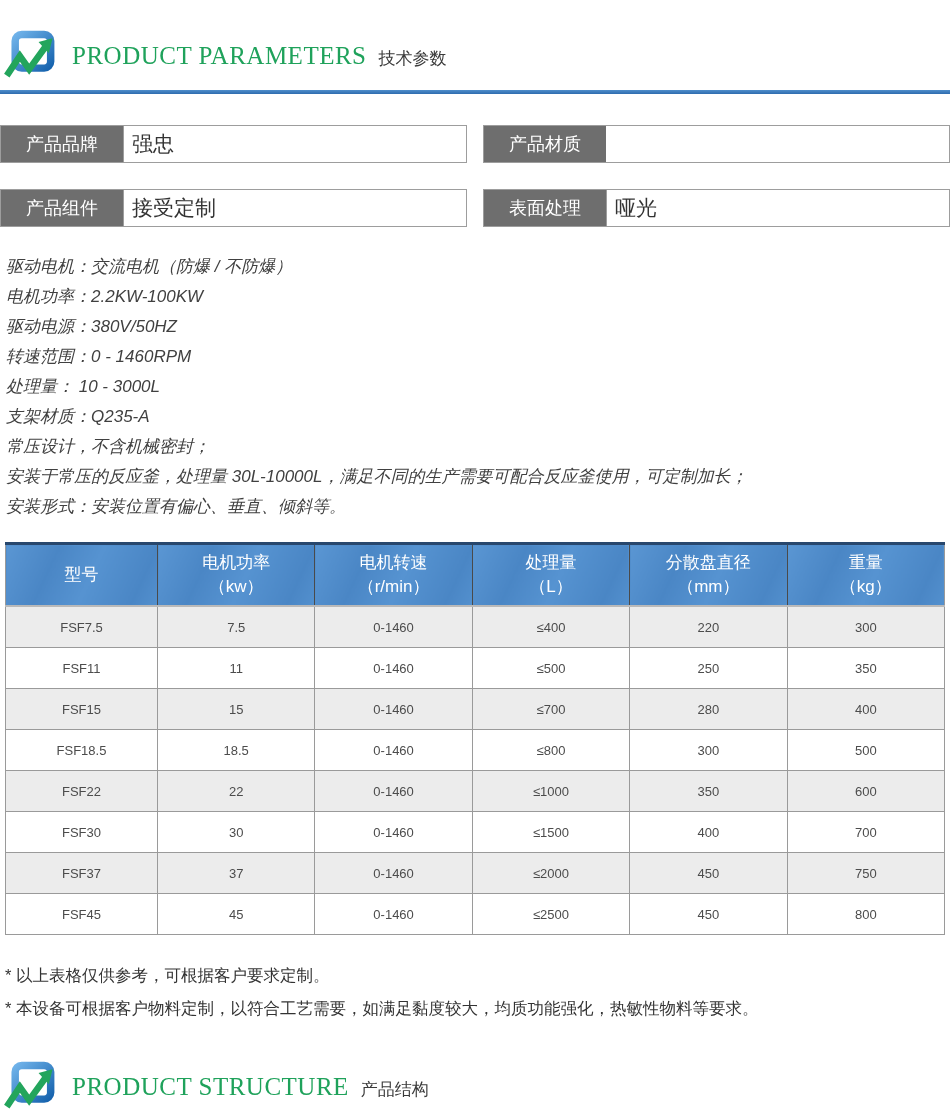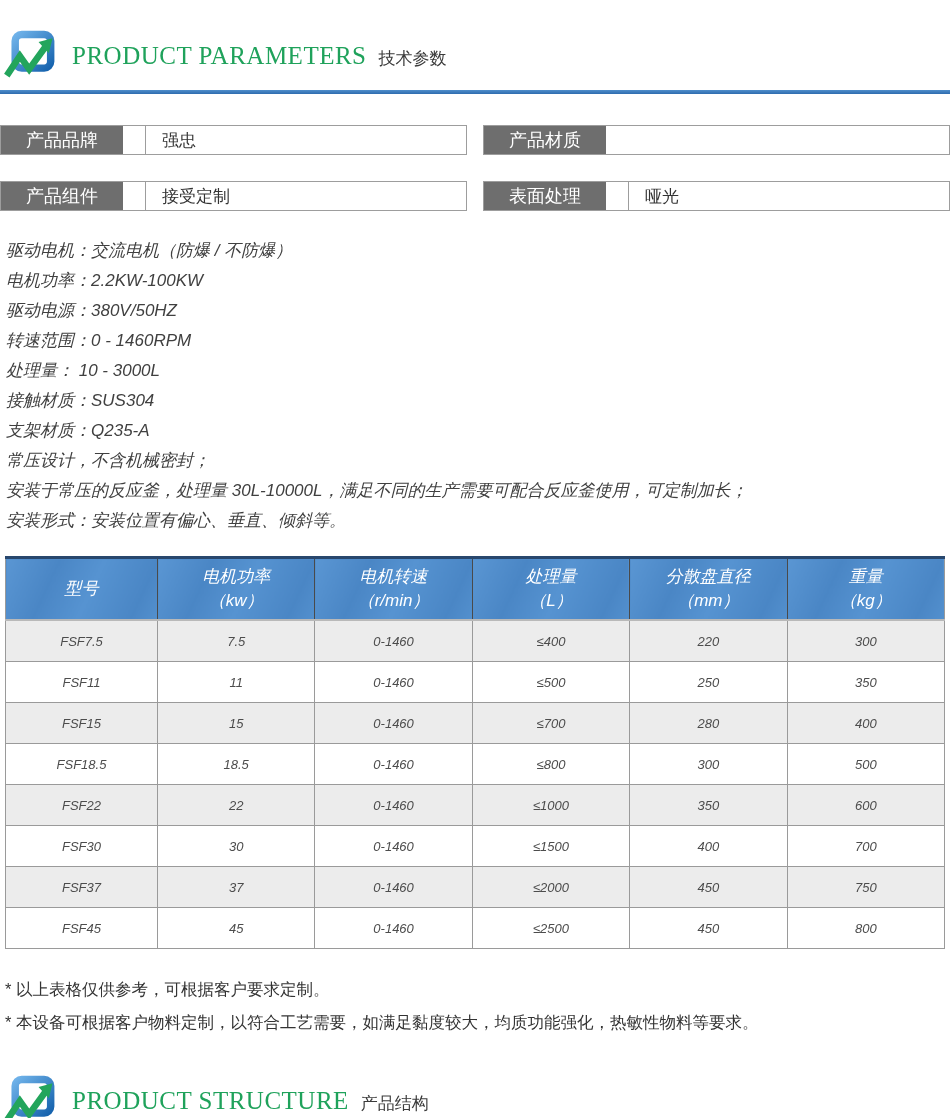--- a/index.html
+++ b/index.html
@@ -14,33 +14,33 @@
   
   .sec-head{display:flex;align-items:center;gap:12px;padding:26px 0 0 4px;height:60px;box-sizing:content-box;}
   .sec-head .logo{width:56px;height:56px;flex:none;display:flex;align-items:center;justify-content:center;}
   .sec-head h2{margin:0;font-weight:400;display:flex;align-items:baseline;white-space:nowrap;font-family:Liberation Serif, serif;}
   .sec-head .en{color:#1fa25b;font-size:25px;letter-spacing:.5px;}
   .sec-head .zh{color:#3a3a3a;font-size:17px;margin-left:12px;}
   .blue-rule{height:4px;background:linear-gradient(to bottom,#4f8ecb,#2e6cae);margin-top:4px;width:950px;}
 
   
   .fields{display:grid;grid-template-columns:467px 467px;column-gap:16px;row-gap:26px;margin-top:31px;}
-  .field{display:flex;height:30px;border:1px solid #9d9d9d;box-sizing:border-box;background:#fff;gap:22px;}
+  .field{display:flex;height:38px;border:1px solid #9d9d9d;box-sizing:border-box;background:#fff;}
   .field-label{width:122px;flex:none;background:#6e6e6e;color:#fff;display:flex;align-items:center;justify-content:center;font-size:18px;}
-  .field-value{flex:1;display:flex;align-items:center;padding-left:16px;font-size:17px;color:#333;border-left:1px solid #9d9d9d;}
+  .field-value{flex:1;display:flex;align-items:center;padding-left:8px;font-size:21px;color:#333;border-left:1px solid #9d9d9d;}
 
   
   .specs{margin:25px 0 0 6px;}
   .specs p{margin:0;font-size:17px;color:#404040;line-height:30px;font-style:italic;}
 
   
   .spec-table{
     width:940px;margin:20px 5px 0;
     border-collapse:collapse;table-layout:fixed;
-    border:1px solid #9a9a9a;border-top:3px solid #28476d;font-style:italic;
+    border:1px solid #9a9a9a;border-top:3px solid #28476d;
   }
   .spec-table thead th{
     height:60px;color:#fff;font-weight:400;font-size:17px;line-height:24px;
     background:linear-gradient(115deg,#5a96d3 0%,#4a86c5 30%,#5693d1 55%,#4a86c5 85%,#5390ce 100%);
     border-left:1px solid #4a4a4a;border-bottom:2px solid #b9b9b9;
     padding:0;
   }
   .spec-table thead th:first-child{border-left:none;}
   .spec-table tbody td{
     height:38px;text-align:center;vertical-align:middle;
@@ -97,21 +97,20 @@
       <span class="field-value">哑光</span>
     </div>
   </div>
 
   <div class="specs">
       <p>驱动电机：交流电机（防爆 / 不防爆）</p>
       <p>电机功率：2.2KW-100KW</p>
       <p>驱动电源：380V/50HZ</p>
       <p>转速范围：0 - 1460RPM</p>
       <p>处理量： 10 - 3000L</p>
-      <p>接触材质：SUS304</p>
       <p>支架材质：Q235-A</p>
       <p>常压设计，不含机械密封；</p>
       <p>安装于常压的反应釜，处理量 30L-10000L，满足不同的生产需要可配合反应釜使用，可定制加长；</p>
       <p>安装形式：安装位置有偏心、垂直、倾斜等。</p>
     </div>
 
   <table class="spec-table">
     <colgroup>
       <col style="width:152px">
       <col>

